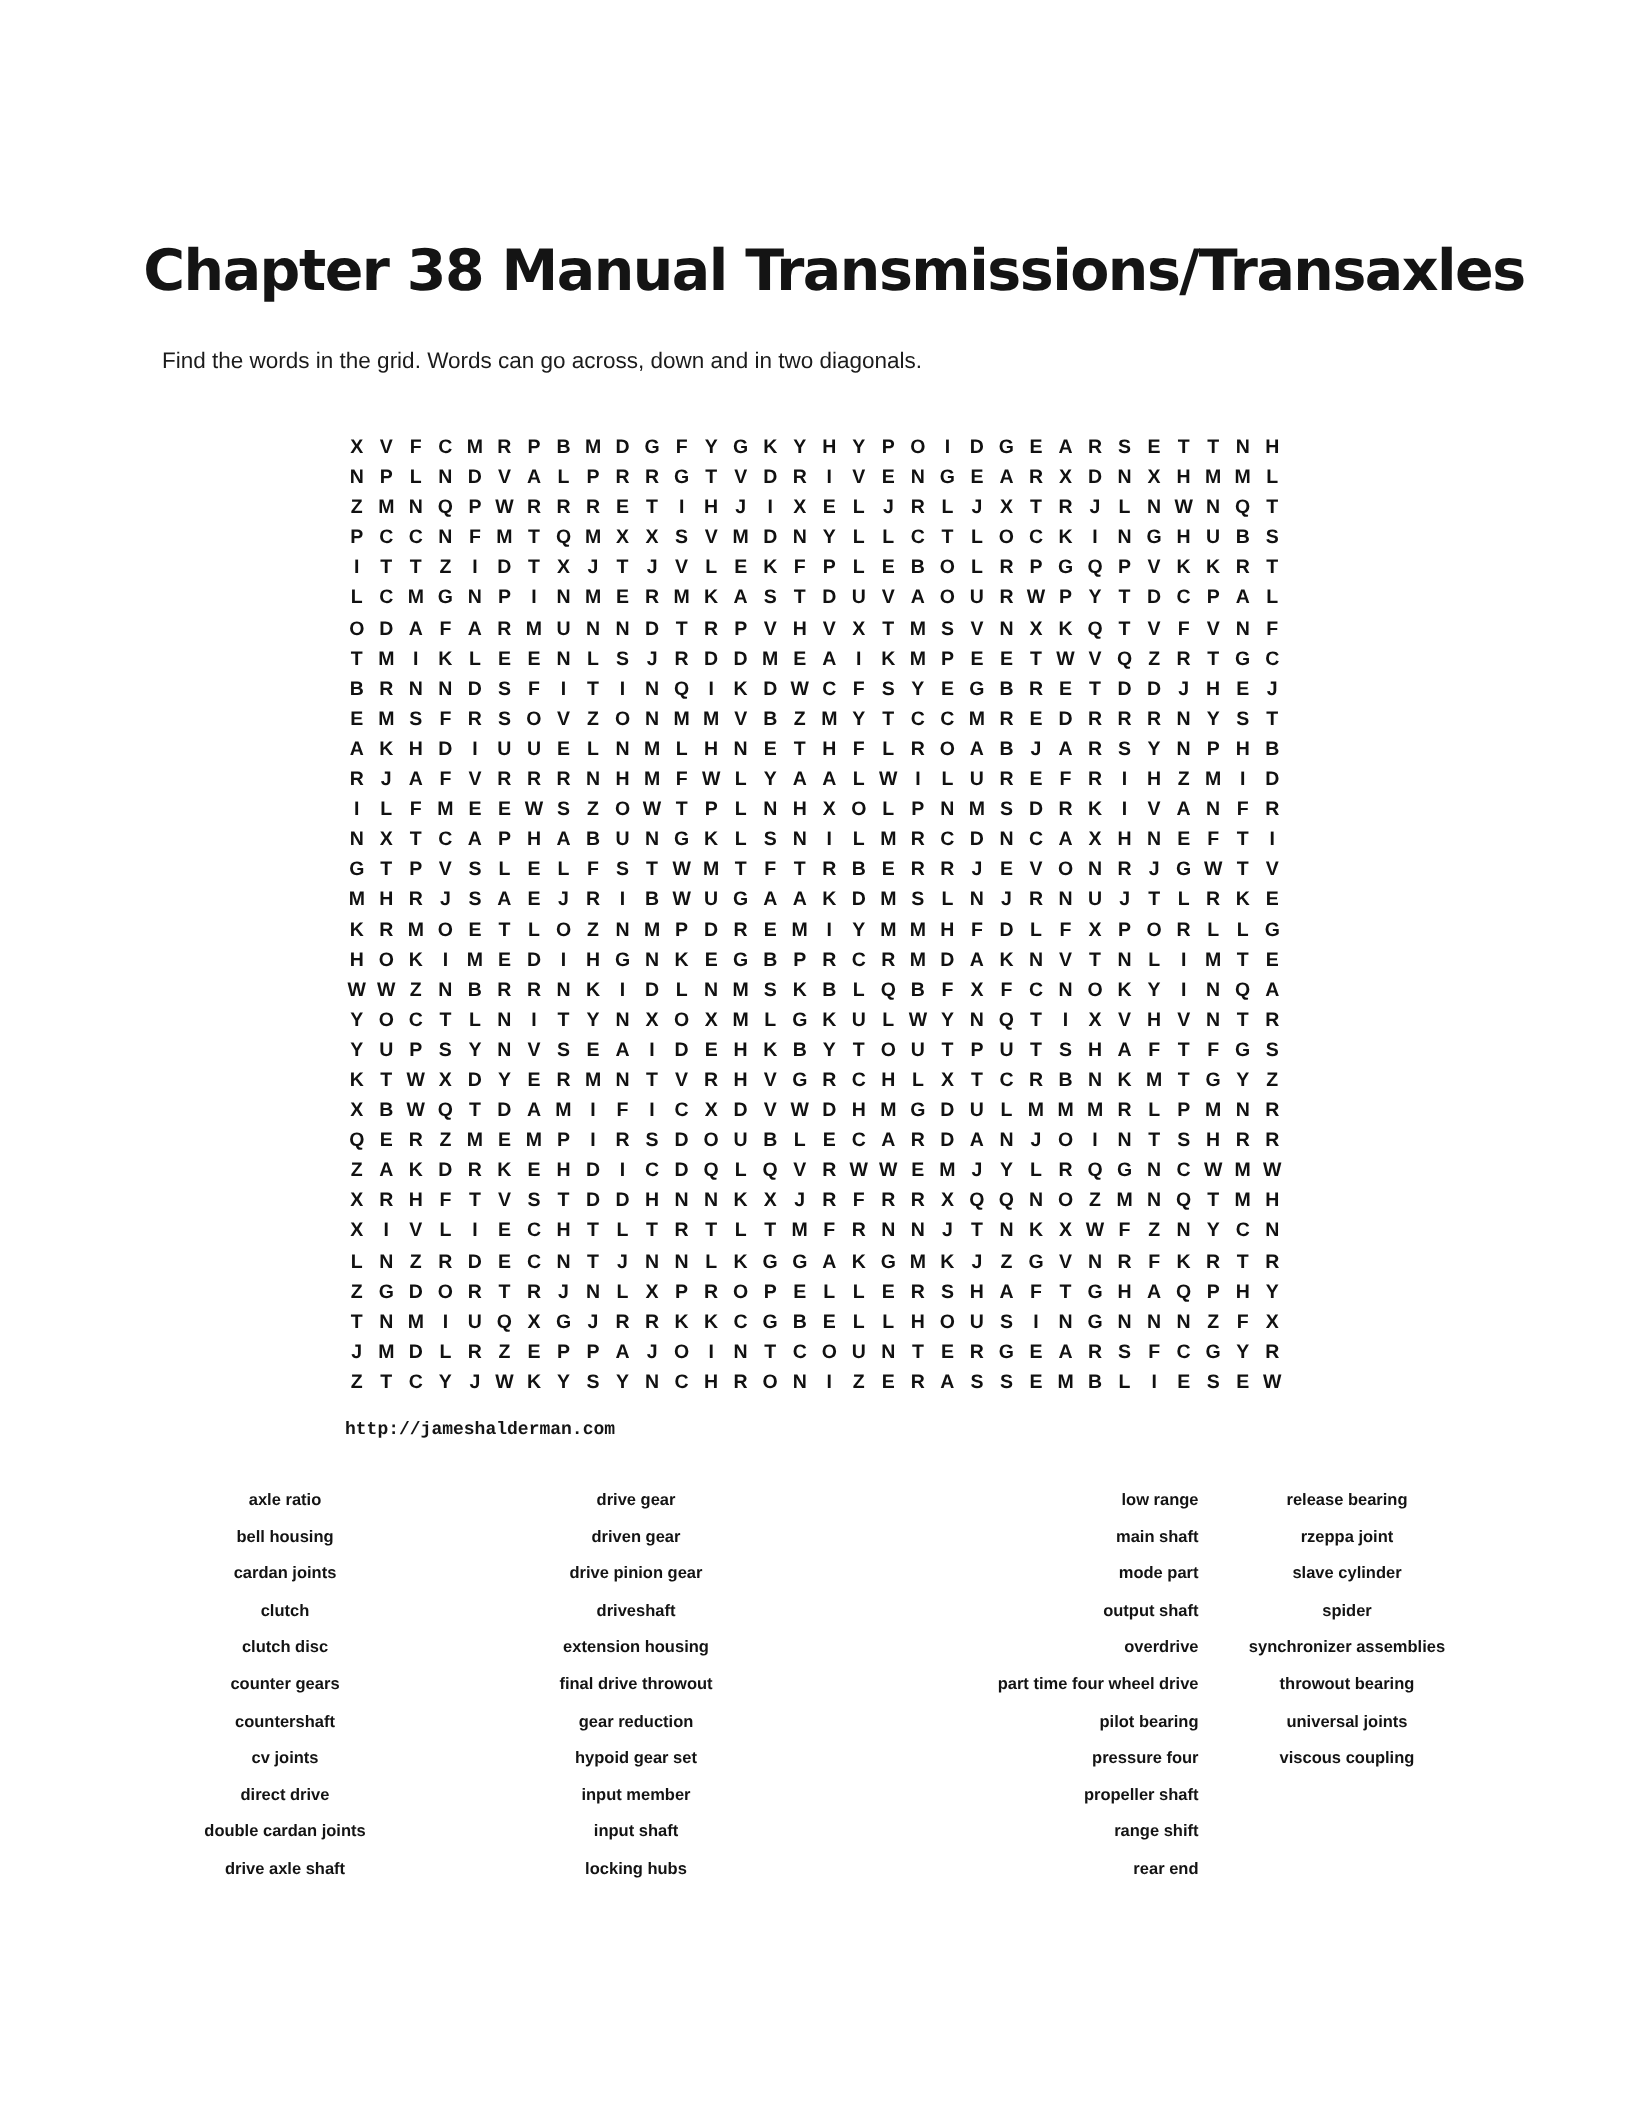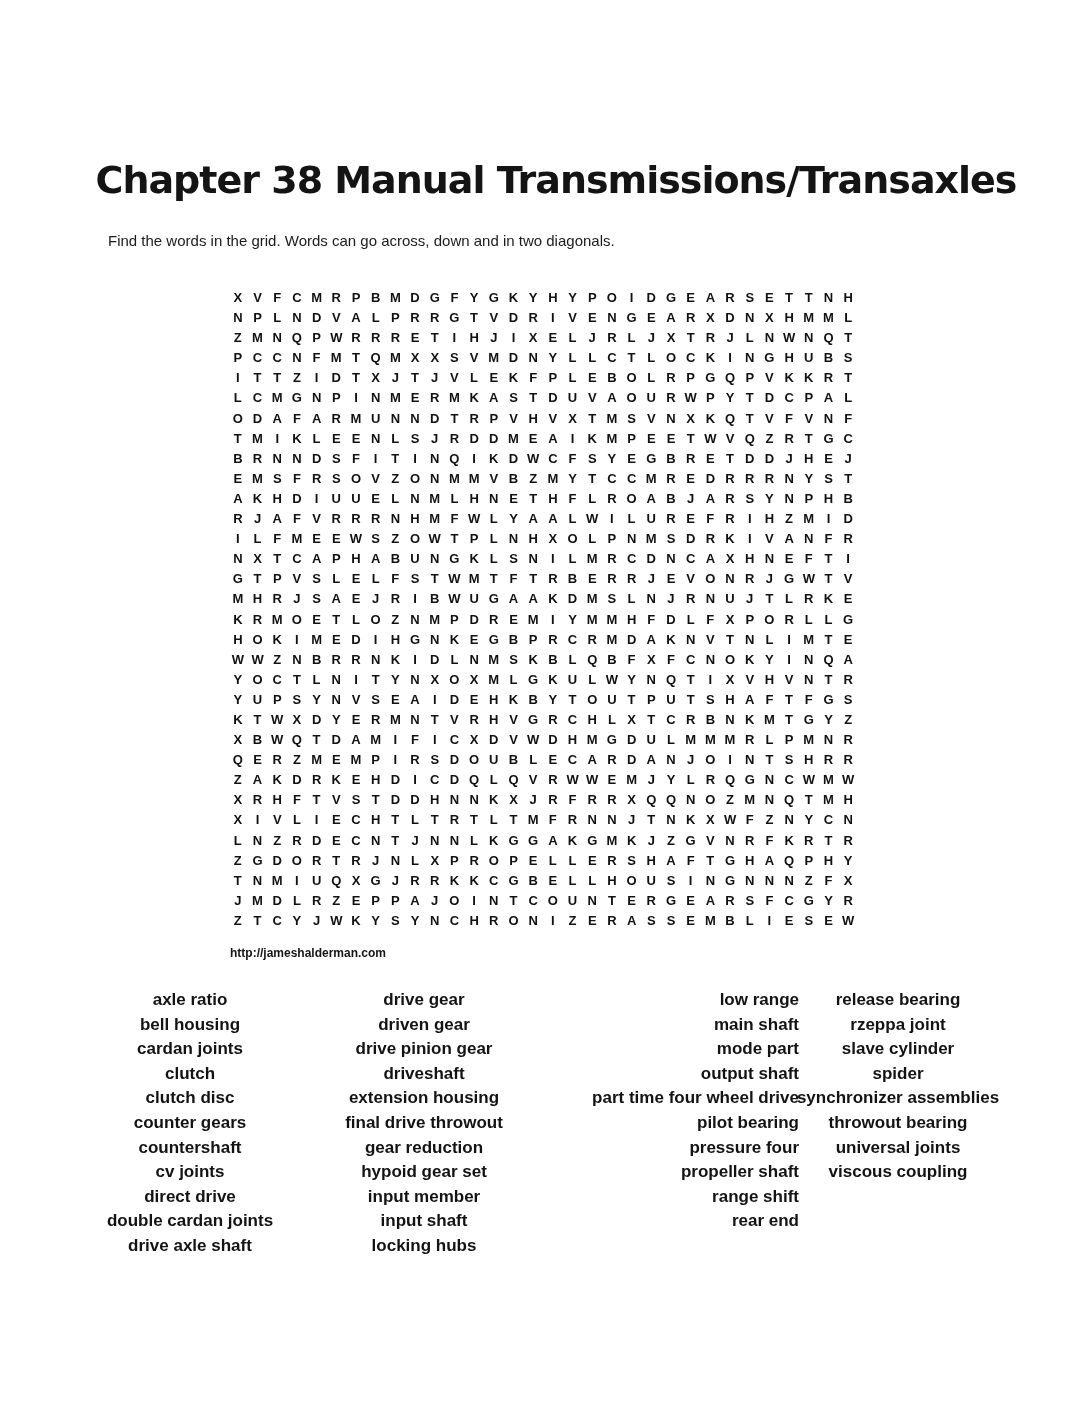--- a/index.html
+++ b/index.html
@@ -55,35 +55,36 @@
     line-height: 20.1px;
     color: #111111;
   }
   .source-url {
     position: absolute;
     top: 946px;
     left: 230px;
     font-size: 12px;
     font-weight: 700;
     color: #151515;
+    font-family: Liberation Mono, monospace;
   }
   .word-col {
     position: absolute;
     top: 990px;
     width: 300px;
     text-align: center;
   }
   .word-col.c1 { left: 40px;  }
   .word-col.c2 { left: 274px; }
   .word-col.c3 { left: 499px; text-align: right; }
   .word-col.c4 { left: 748px; }
   .word-item {
     height: 24.6px;
     line-height: 20px;
-    font-size: 17px;
+    font-size: 11px;
     font-weight: 700;
     color: #131313;
     white-space: nowrap;
   }
 </style>
 </head>
 <body>
 
 <h1 class="page-title">Chapter 38 Manual Transmissions/Transaxles</h1>
 
@@ -1206,20 +1207,21 @@
     <div class="word-item">hypoid gear set</div>
     <div class="word-item">input member</div>
     <div class="word-item">input shaft</div>
     <div class="word-item">locking hubs</div>
   </div>
 <div class="word-col c3">
     <div class="word-item">low range</div>
     <div class="word-item">main shaft</div>
     <div class="word-item">mode part</div>
     <div class="word-item">output shaft</div>
+    <div class="word-item">overdrive</div>
     <div class="word-item">part time four wheel drive</div>
     <div class="word-item">pilot bearing</div>
     <div class="word-item">pressure four</div>
     <div class="word-item">propeller shaft</div>
     <div class="word-item">range shift</div>
     <div class="word-item">rear end</div>
   </div>
 <div class="word-col c4">
     <div class="word-item">release bearing</div>
     <div class="word-item">rzeppa joint</div>

